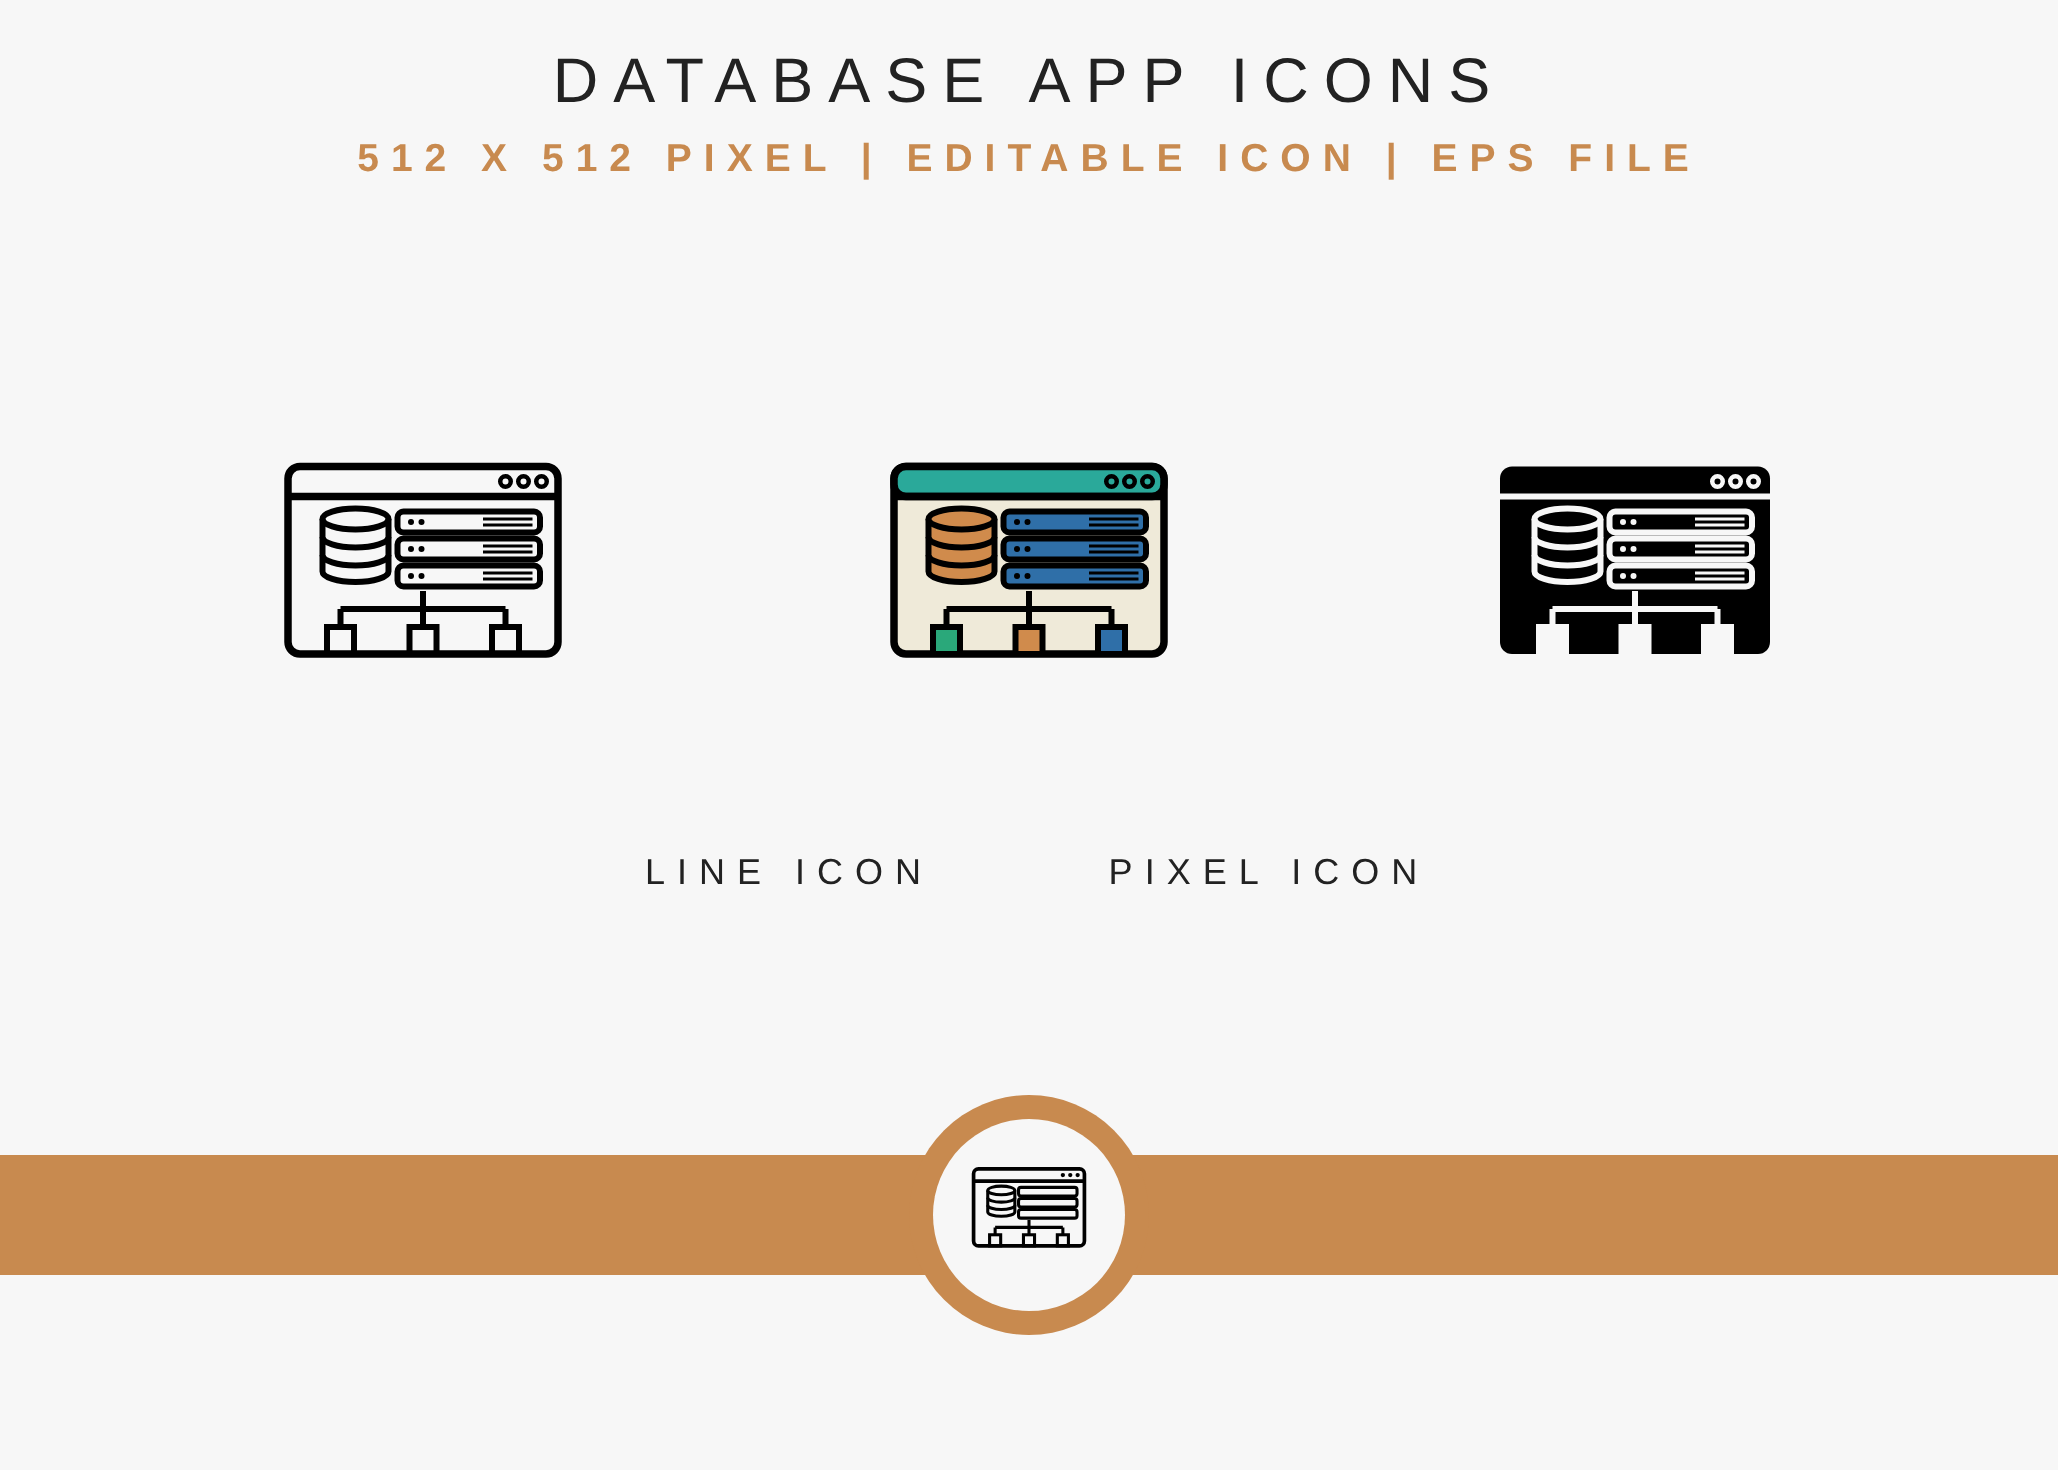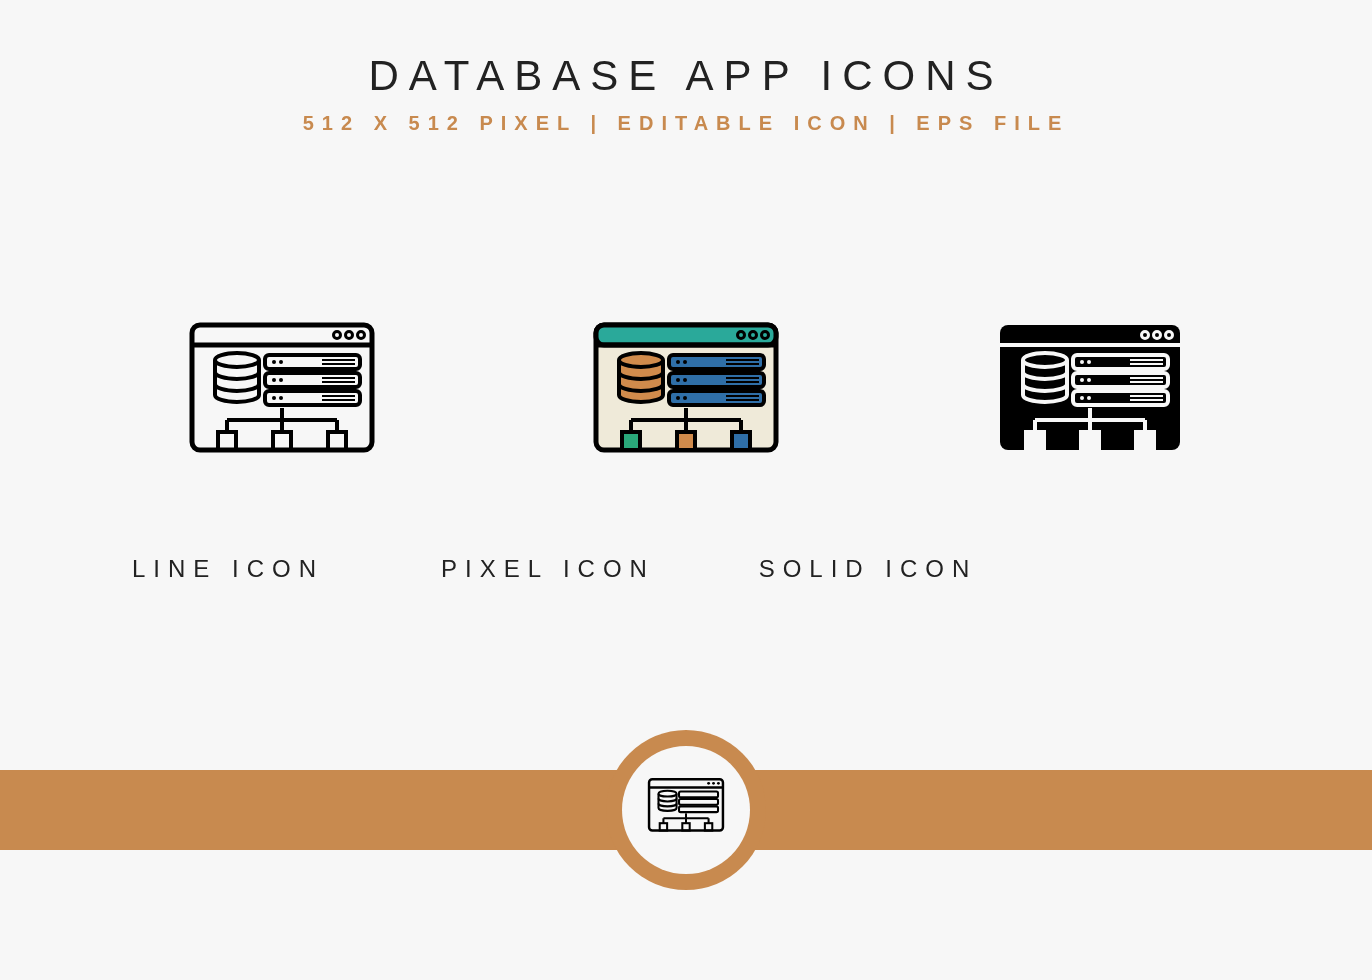--- a/index.html
+++ b/index.html
@@ -6,30 +6,30 @@
   body {
     width: 1372px;
     height: 980px;
     background: #f7f7f7;
     font-family: Arial, Helvetica, sans-serif;
     position: relative;
     overflow: hidden;
   }
   .header {
     text-align: center;
-    padding-top: 52px;
+    padding-top: 30px;
   }
   .title {
     font-size: 42px;
     font-weight: 400;
     letter-spacing: 10px;
     color: #222;
   }
   .subtitle {
-    font-size: 20px;
+    font-size: 26px;
     font-weight: 600;
     letter-spacing: 8px;
     color: #c88a4f;
     margin-top: 12px;
   }
   .icons-row {
     display: flex;
     justify-content: space-around;
     align-items: center;
     margin-top: 180px;
@@ -37,23 +37,23 @@
   }
   .icon-cell {
     display: flex;
     flex-direction: column;
     align-items: center;
     width: 320px;
   }
   .icon-wrap { height: 160px; display:flex; align-items:center; justify-content:center;}
   .labels-row {
     display: flex;
-    justify-content: flex-start;
+    justify-content: center;
     padding: 0 68px;
-    margin-top: 80px;
+    margin-top: 107px;
   }
   .label {
     font-size: 24px;
     letter-spacing: 8px;
     color: #222;
     width: 320px;
     text-align: center;
   }
   .band {
     position: absolute;
@@ -226,21 +226,20 @@
         <rect x="29" y="110" width="22" height="22" fill="none"></rect>
       </svg>
     </div>
   </div>
 
 </div>
 
 <div class="labels-row">
   <div class="label">LINE ICON</div>
   <div class="label">PIXEL ICON</div>
-  <div class="label">SOLID ICON</div>
 </div>
 
 <div class="band"></div>
 <div class="circle-outer">
   <div class="circle-inner">
     <span>
       <svg width="78" height="62" viewBox="0 0 190 150">
         <rect x="5" y="5" width="180" height="125" rx="8" fill="none" stroke="#000" stroke-width="6"></rect>
         <line x1="5" y1="25" x2="185" y2="25" stroke="#000" stroke-width="6"></line>
         <circle cx="150" cy="15" r="3.5" fill="#000"></circle>

